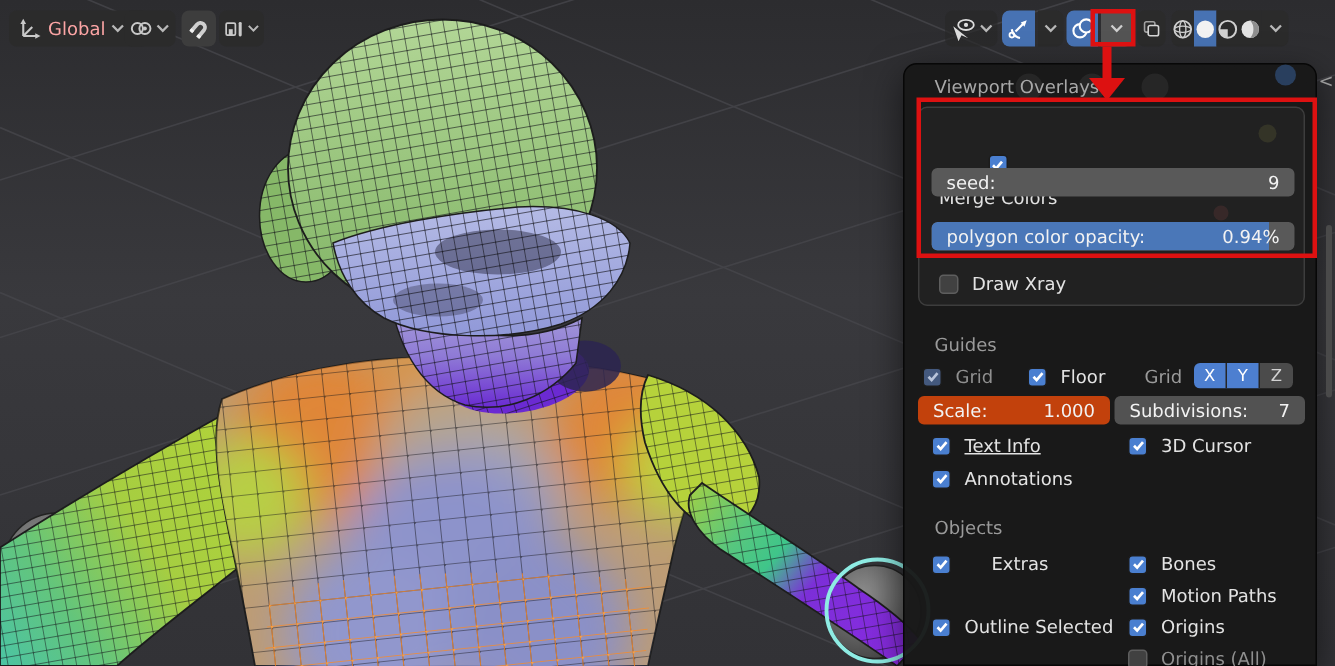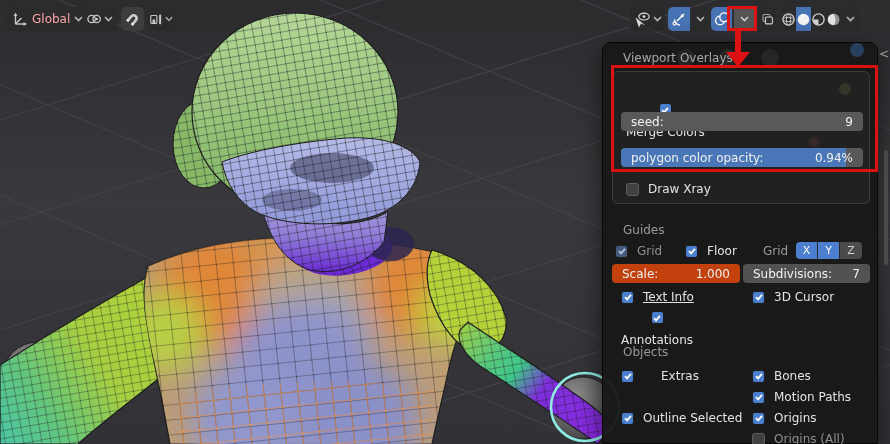--- a/index.html
+++ b/index.html
@@ -392,21 +392,21 @@
       <span class="lab">Text Info</span>
     </div>
     <div class="cbrow" style="left:149px;top:246px;">
       <span class="cb">
         <svg width="10" height="10" viewBox="0 0 10 10">
             <polyline points="2,5.2 4.1,7.4 8,2.8" stroke="#fff" stroke-width="1.8" fill="none"></polyline>
           </svg>
       </span>
       <span class="lab">3D Cursor</span>
     </div>
-    <div class="cbrow" style="left:18px;top:268px;flex-direction:column;">
+    <div class="cbrow" style="left:18px;top:268px;">
       <span class="cb">
         <svg width="10" height="10" viewBox="0 0 10 10">
             <polyline points="2,5.2 4.1,7.4 8,2.8" stroke="#fff" stroke-width="1.8" fill="none"></polyline>
           </svg>
       </span>
       <span class="lab">Annotations</span>
     </div>
 
     <div class="sect" style="left:20px;top:302px;">Objects</div>
 

